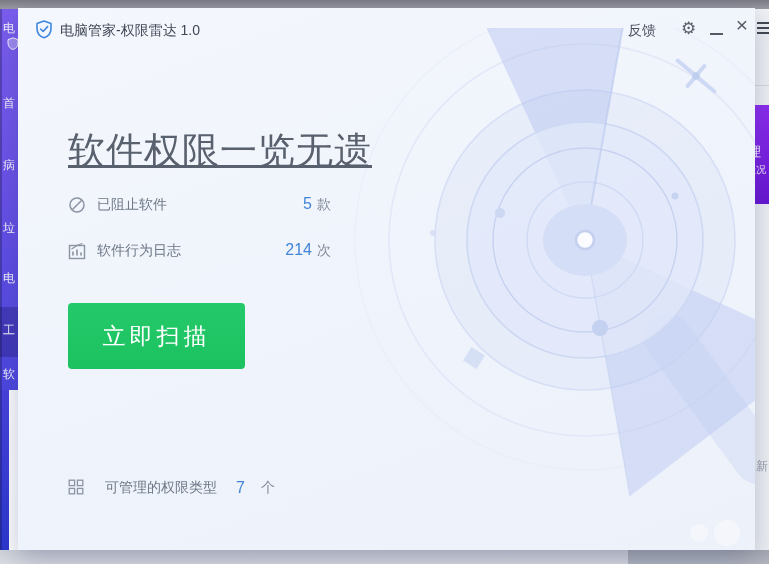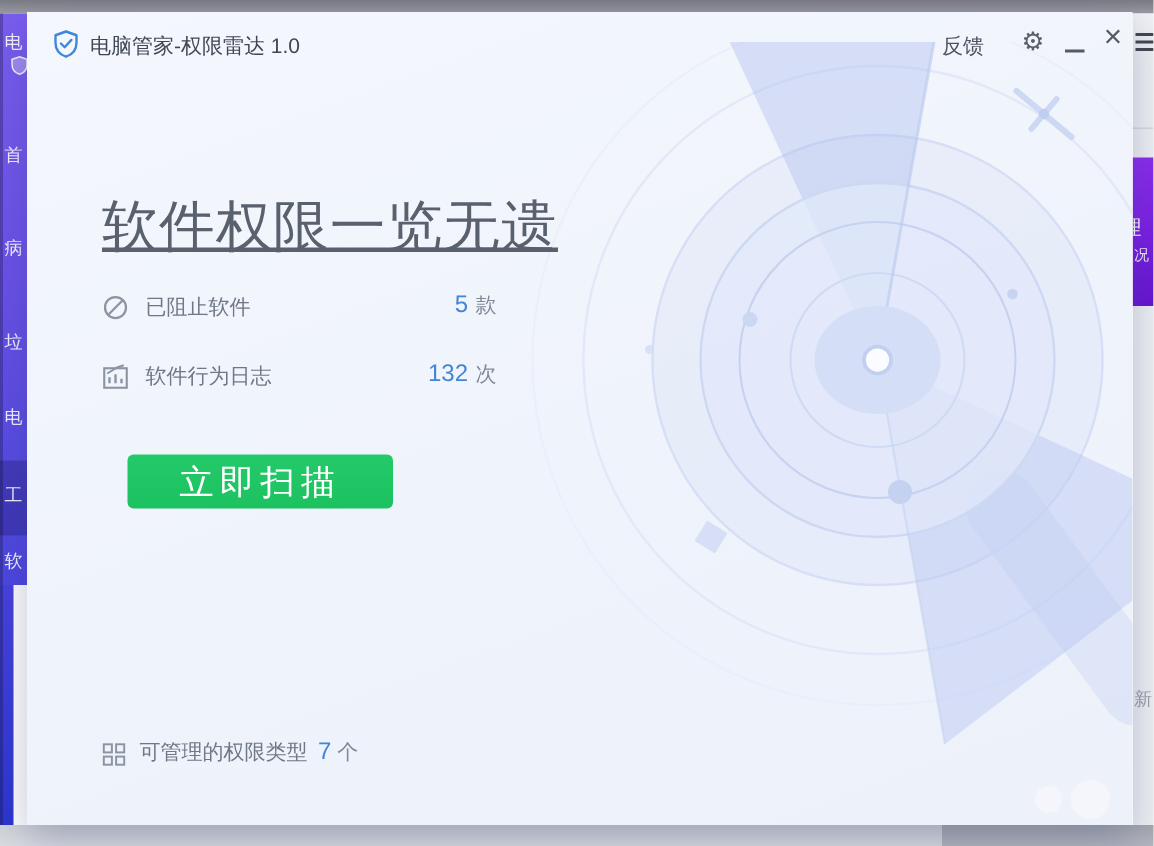--- a/index.html
+++ b/index.html
@@ -57,28 +57,28 @@
 
   
   #stats { left:50px; top:186px; width:263px; }
   .stat-row { position:relative; height:22px; margin-bottom:24px; display:flex; align-items:center; }
   .stat-label { margin-left:11px; font-size:14px; color:#6e7886; }
   .stat-value { position:absolute; right:0; top:1px; display:flex; align-items:baseline; }
   .stat-num  { font-size:16px; color:#4285d6; }
   .stat-unit { font-size:14px; color:#818998; margin-left:5px; }
 
   
-  #scan-button { left:50px; top:295px; width:177px; height:36px; border:none;
+  #scan-button { left:50px; top:295px; width:177px; height:66px; border:none;
     background:linear-gradient(180deg,#24ca69,#1cc160); border-radius:4px;
     color:#ffffff; font-size:23px; letter-spacing:4px; cursor:pointer;
     display:flex; align-items:center; justify-content:center;
-    font-family:"Liberation Sans","DejaVu Sans",sans-serif;margin-left:17px; }
-
-  
-  #summary-row { left:50px; top:485px; display:flex; align-items:flex-end; }
+    font-family:"Liberation Sans","DejaVu Sans",sans-serif; }
+
+  
+  #summary-row { left:50px; top:471px; display:flex; align-items:flex-start;gap:12px; }
   #summary-label { margin-left:9px; font-size:14px; color:#6e7886; }
   #summary-num { margin-left:7px; font-size:16px; color:#4285d6; }
   #summary-unit { margin-left:4px; font-size:14px; color:#818998; }
 
   
   #radar-illustration { left:320px; top:20px; width:417px; height:470px; pointer-events:none; }
 
   
   #watermark { left:686px; top:516px; width:62px; height:38px; opacity:.4; }
   #watermark span { position:absolute; border-radius:50%; background:#ffffff; }
@@ -181,21 +181,21 @@
     <div class="stat-row">
       <svg width="18" height="18" viewBox="0 0 18 18">
         <rect x="1.5" y="3.5" width="15" height="13" fill="none" stroke="#8b94a2" stroke-width="1.4"></rect>
         <line x1="5" y1="13.5" x2="5" y2="9.5" stroke="#8b94a2" stroke-width="1.6"></line>
         <line x1="9" y1="13.5" x2="9" y2="7.5" stroke="#8b94a2" stroke-width="1.6"></line>
         <line x1="13" y1="13.5" x2="13" y2="10.5" stroke="#8b94a2" stroke-width="1.6"></line>
         <path d="M3.5 7 L10 3 L14.5 1.5" fill="none" stroke="#8b94a2" stroke-width="1.3"></path>
       </svg>
       <span class="stat-label">软件行为日志</span>
       <span class="stat-value">
-        <span class="stat-num">132</span>
+        <span class="stat-num">214</span>
         <span class="stat-unit">次</span>
       </span>
     </div>
   </div>
 
   <button id="scan-button" class="abs">立即扫描</button>
 
   <div id="summary-row" class="abs">
     <svg width="16" height="16" viewBox="0 0 16 16">
       <rect x="1.2" y="1.2" width="5.4" height="5.4" fill="none" stroke="#8b94a2" stroke-width="1.3"></rect>

